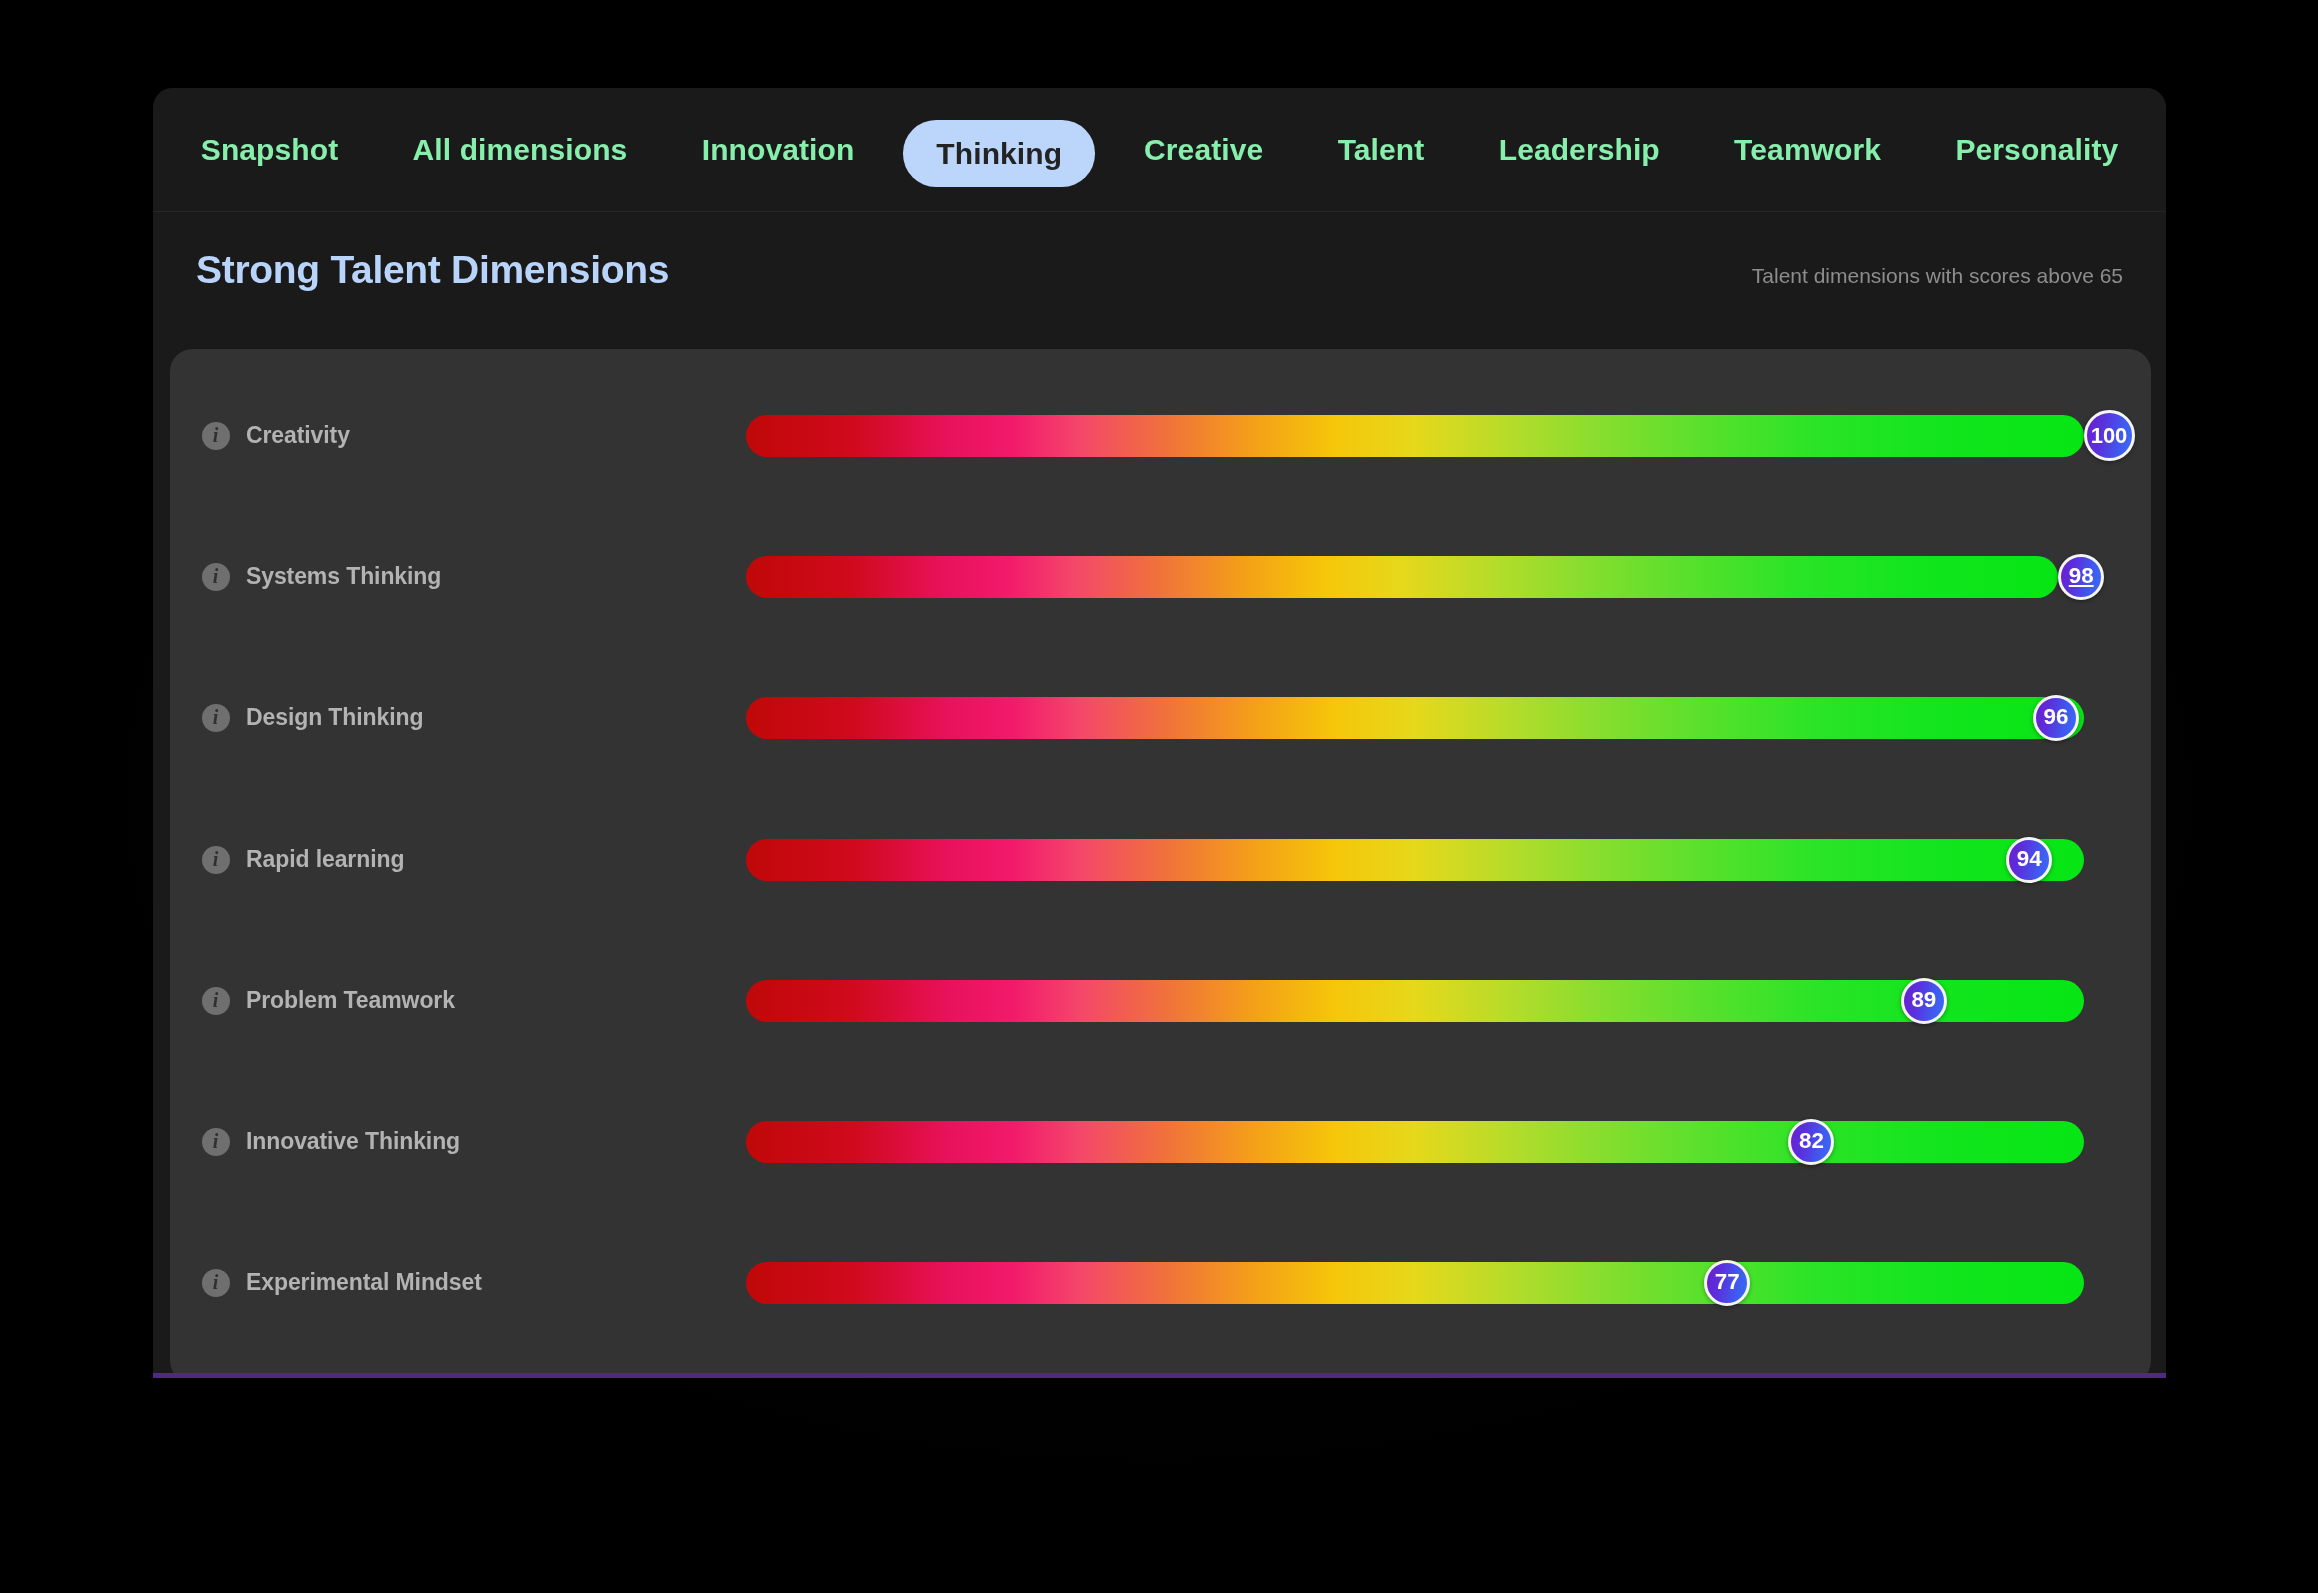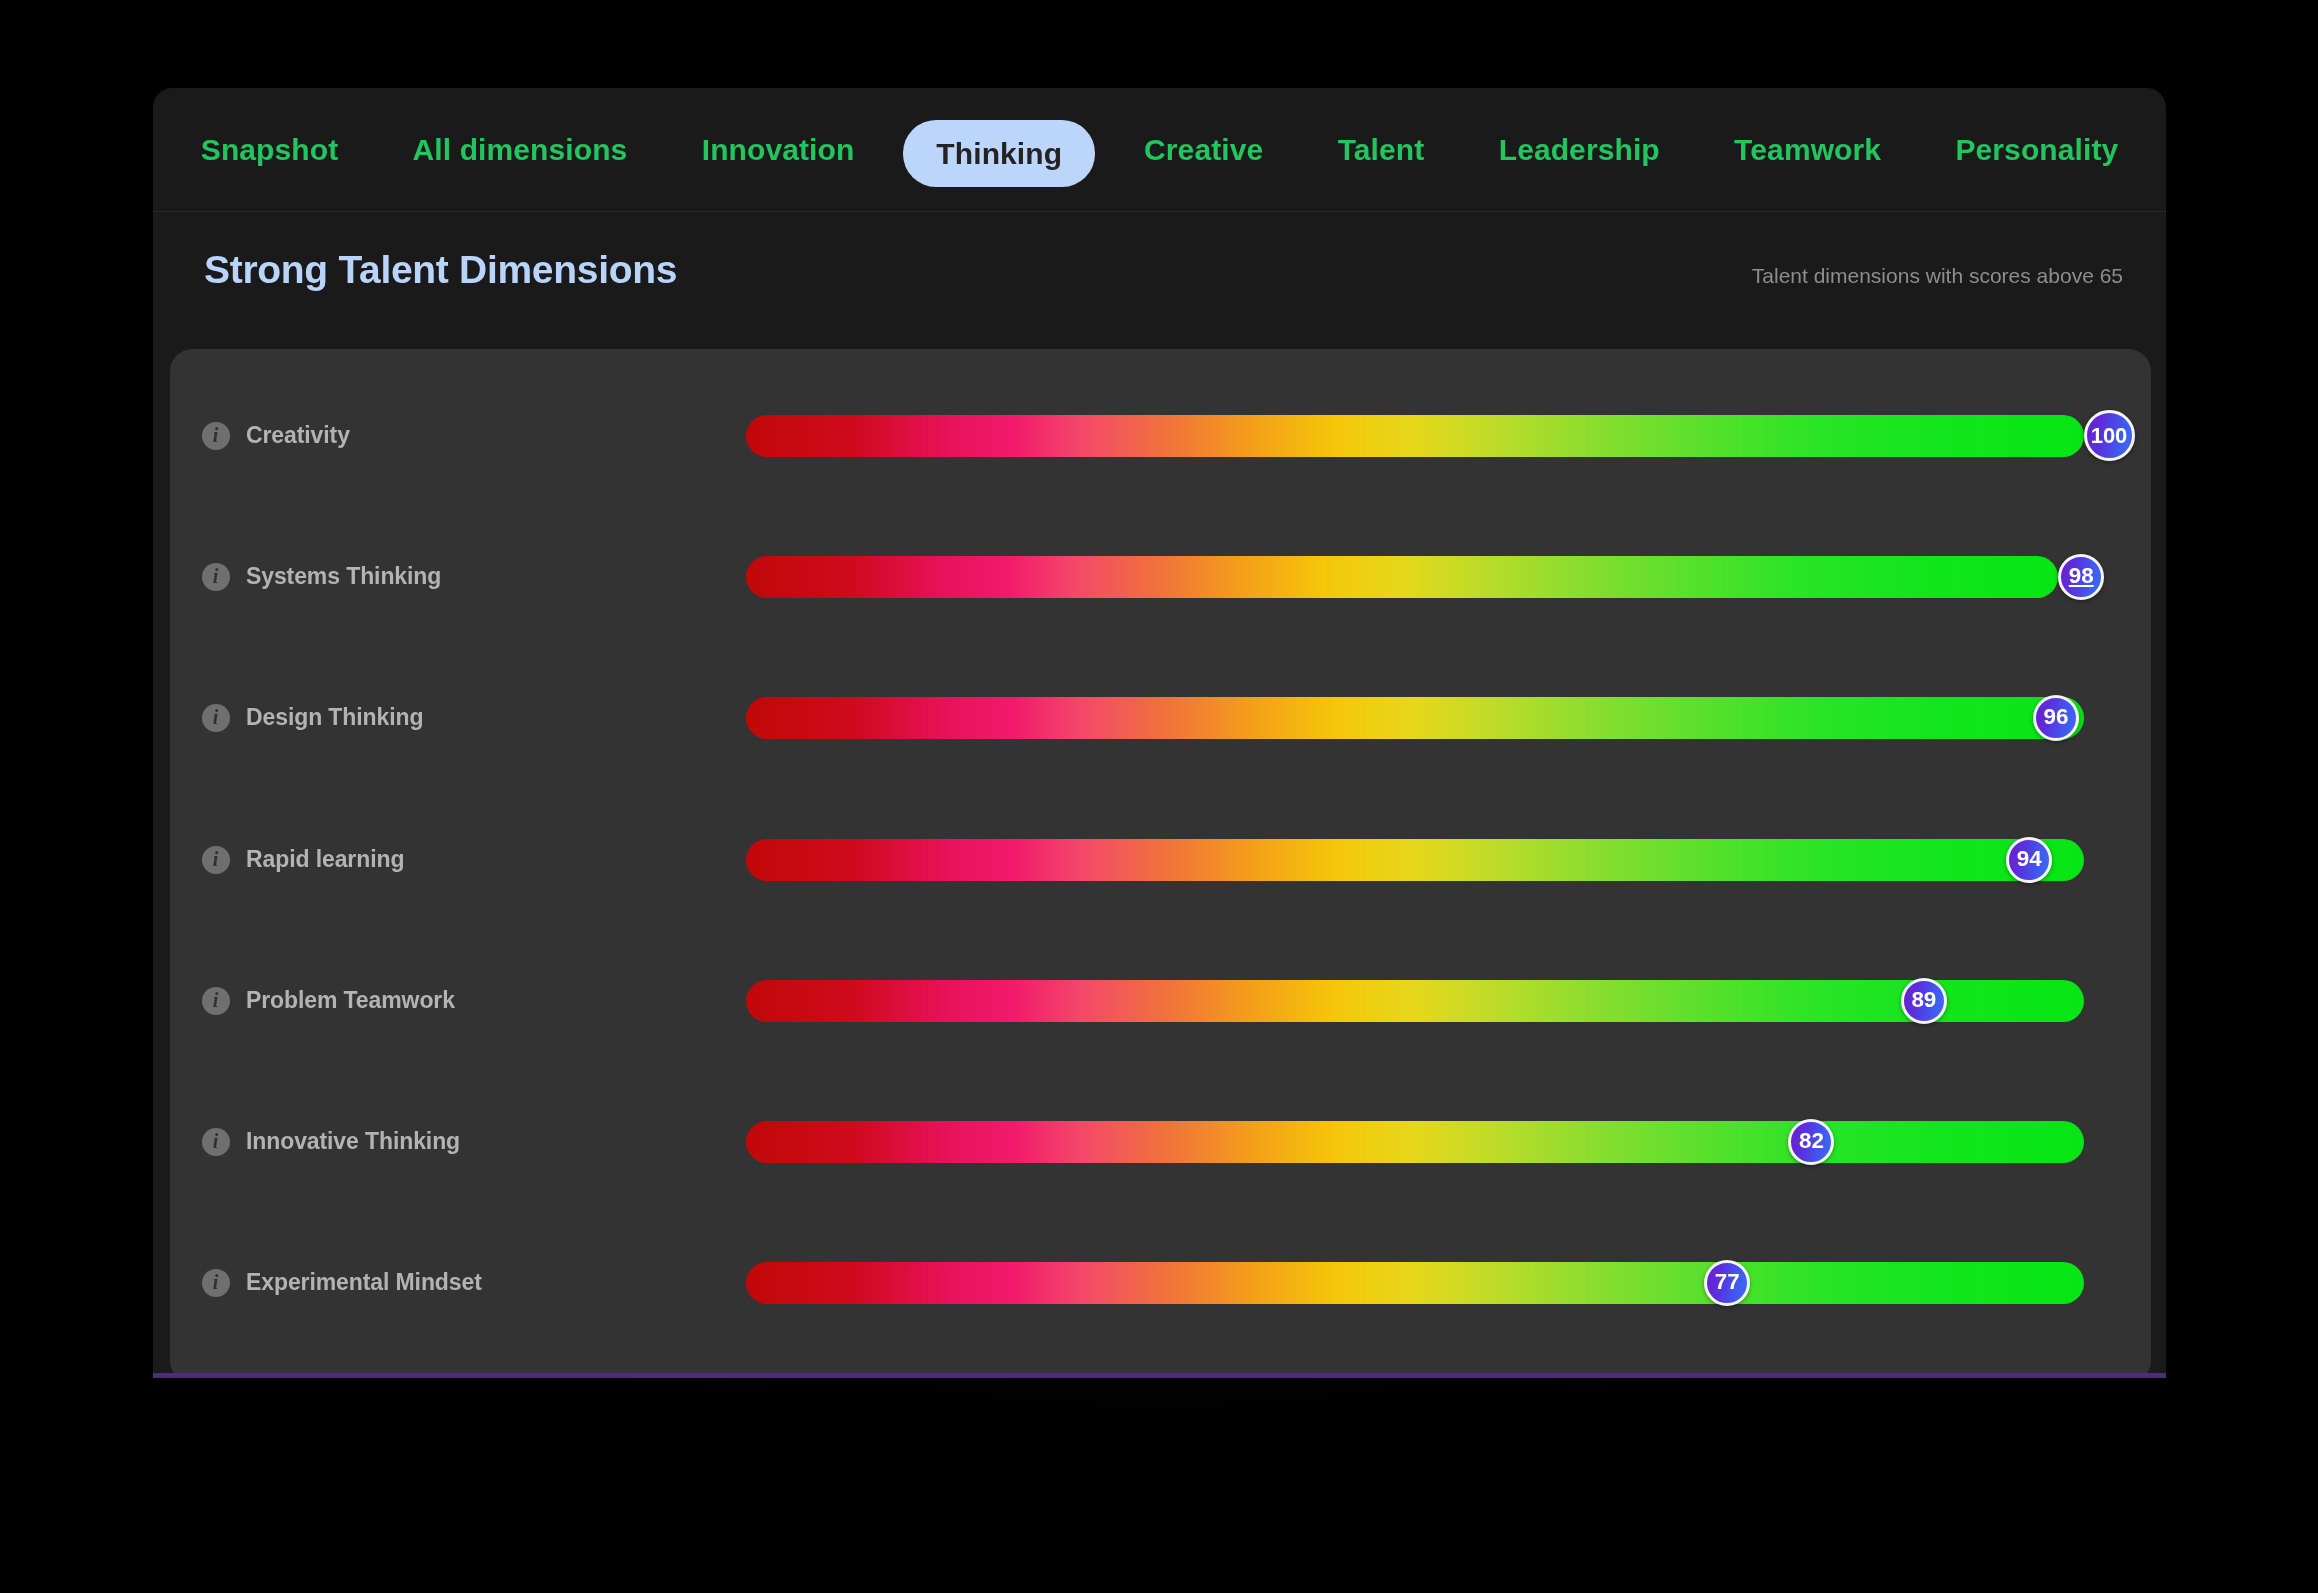--- a/index.html
+++ b/index.html
@@ -51,21 +51,21 @@
   
   #tabbar {
     position: relative;
     height: 124px;
     border-bottom: 1.5px solid #262626;
     display: flex;
     align-items: center;
     padding: 0 22.4px;
   }
   .tab {
-    color: #22c55e;
+    color: #86efac;
     font-size: 30px;
     font-weight: bold;
     letter-spacing: 0.1px;
     padding: 16.5px 25.4px;
     border-radius: 33px;
     white-space: nowrap;
     cursor: pointer;
     background: transparent;
     border: none;
     font-family: "Liberation Sans", sans-serif;
@@ -83,21 +83,20 @@
     display: flex;
     align-items: baseline;
     justify-content: space-between;
     padding: 36px 43px 0 43px;
   }
   #page-title {
     color: #b9d4fb;
     font-size: 39px;
     font-weight: bold;
     letter-spacing: -0.3px;
-    margin-left: 8px;
   }
   #subtitle {
     color: #8d8d8d;
     font-size: 21px;
     font-weight: normal;
   }
 
   
   #card {
     position: absolute;

